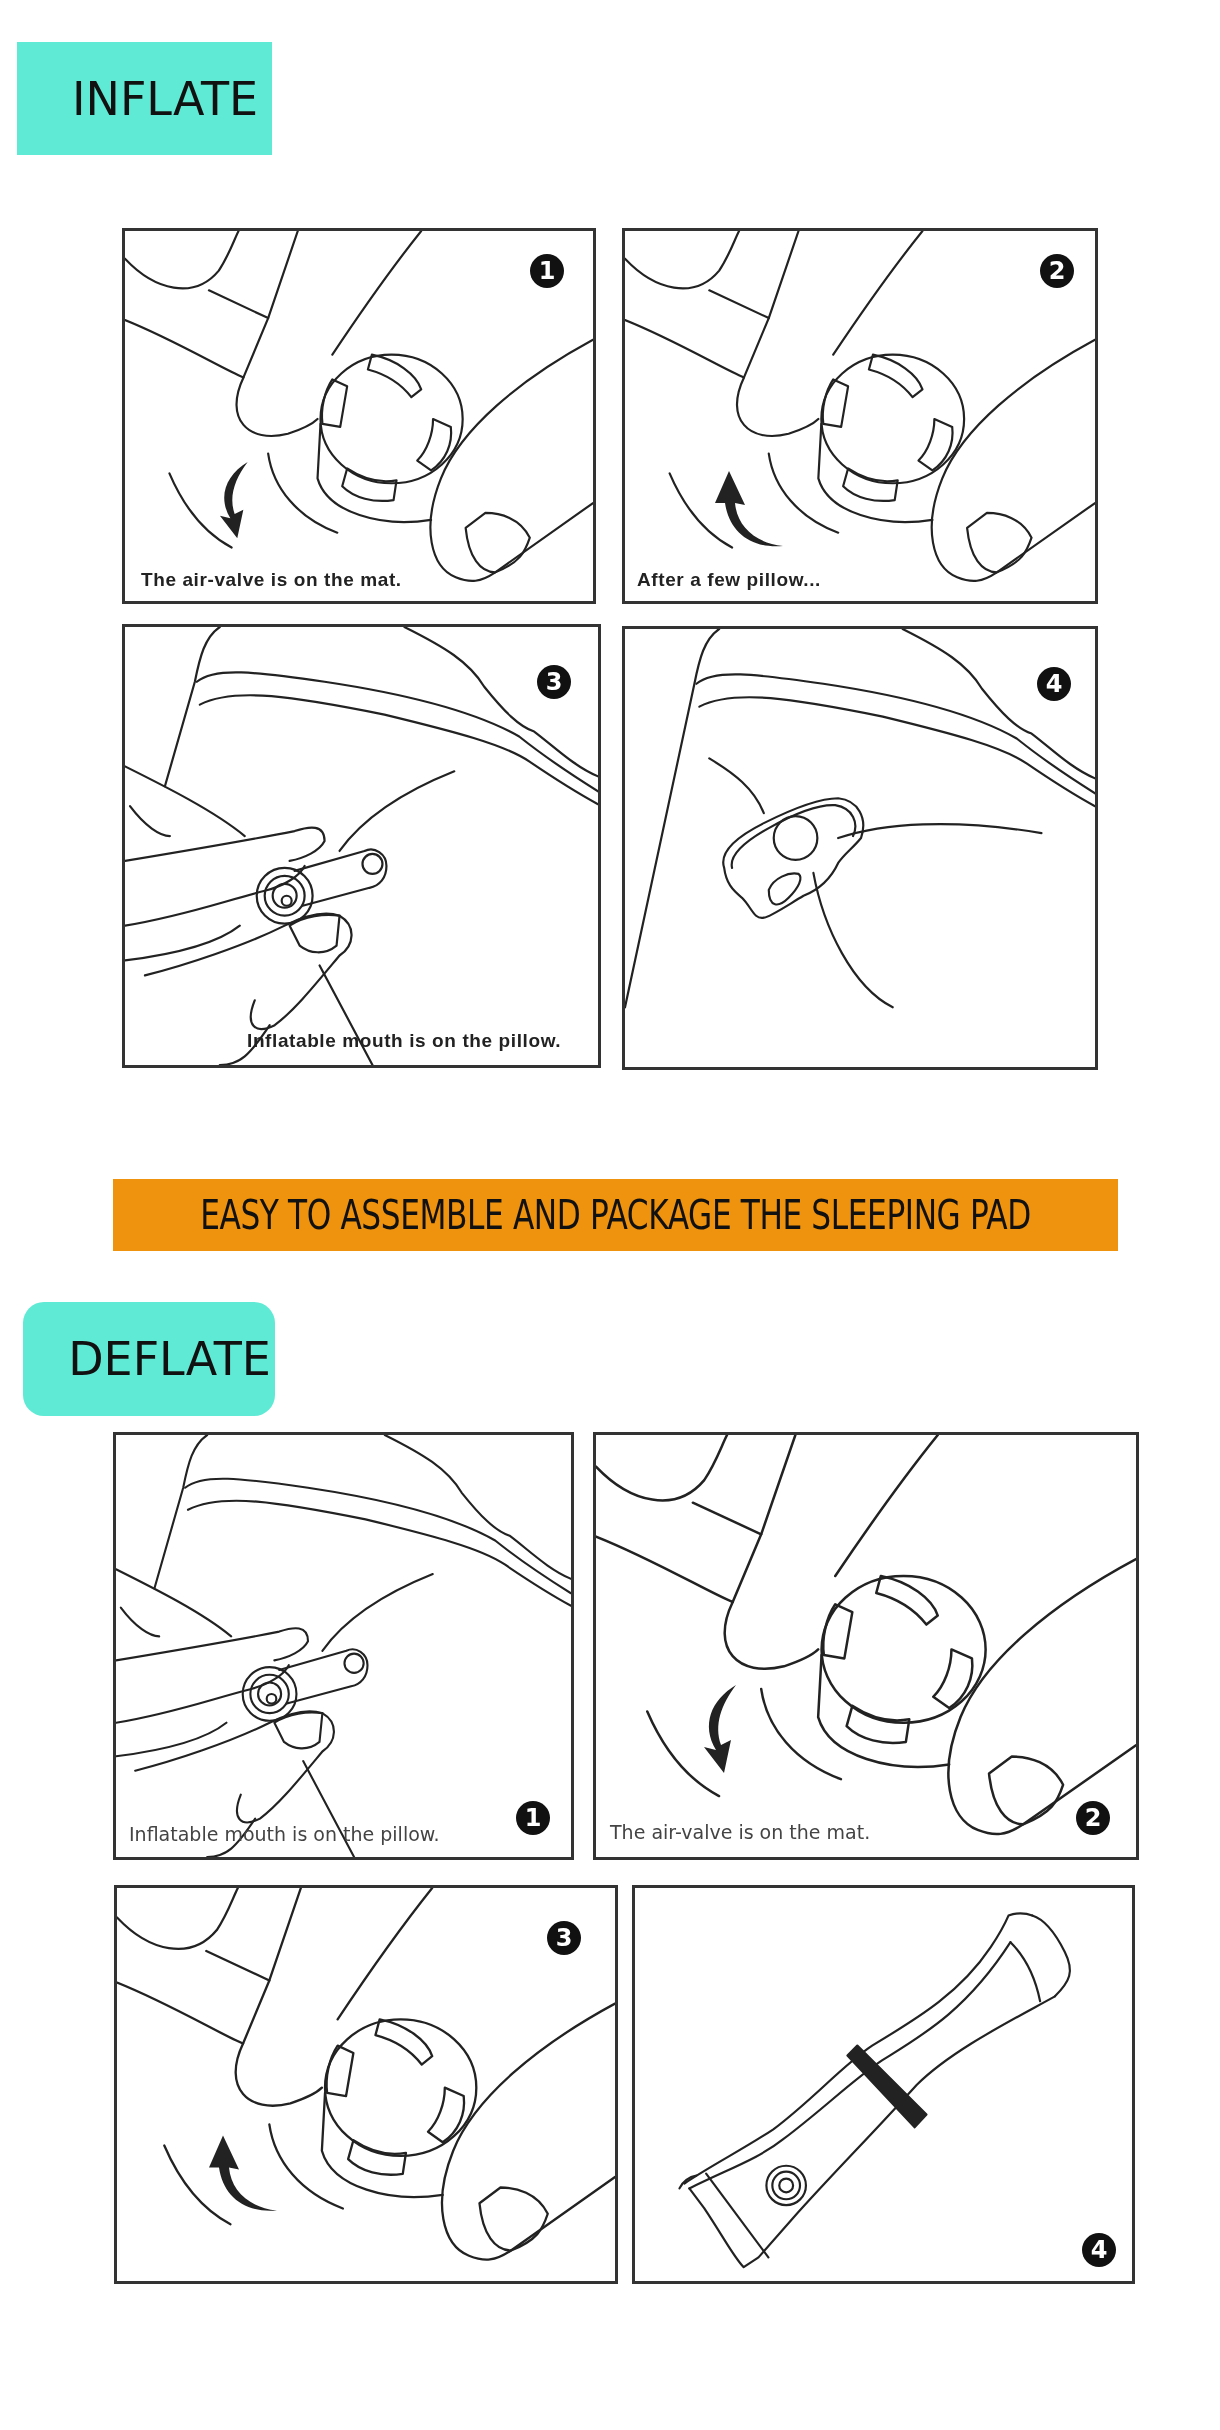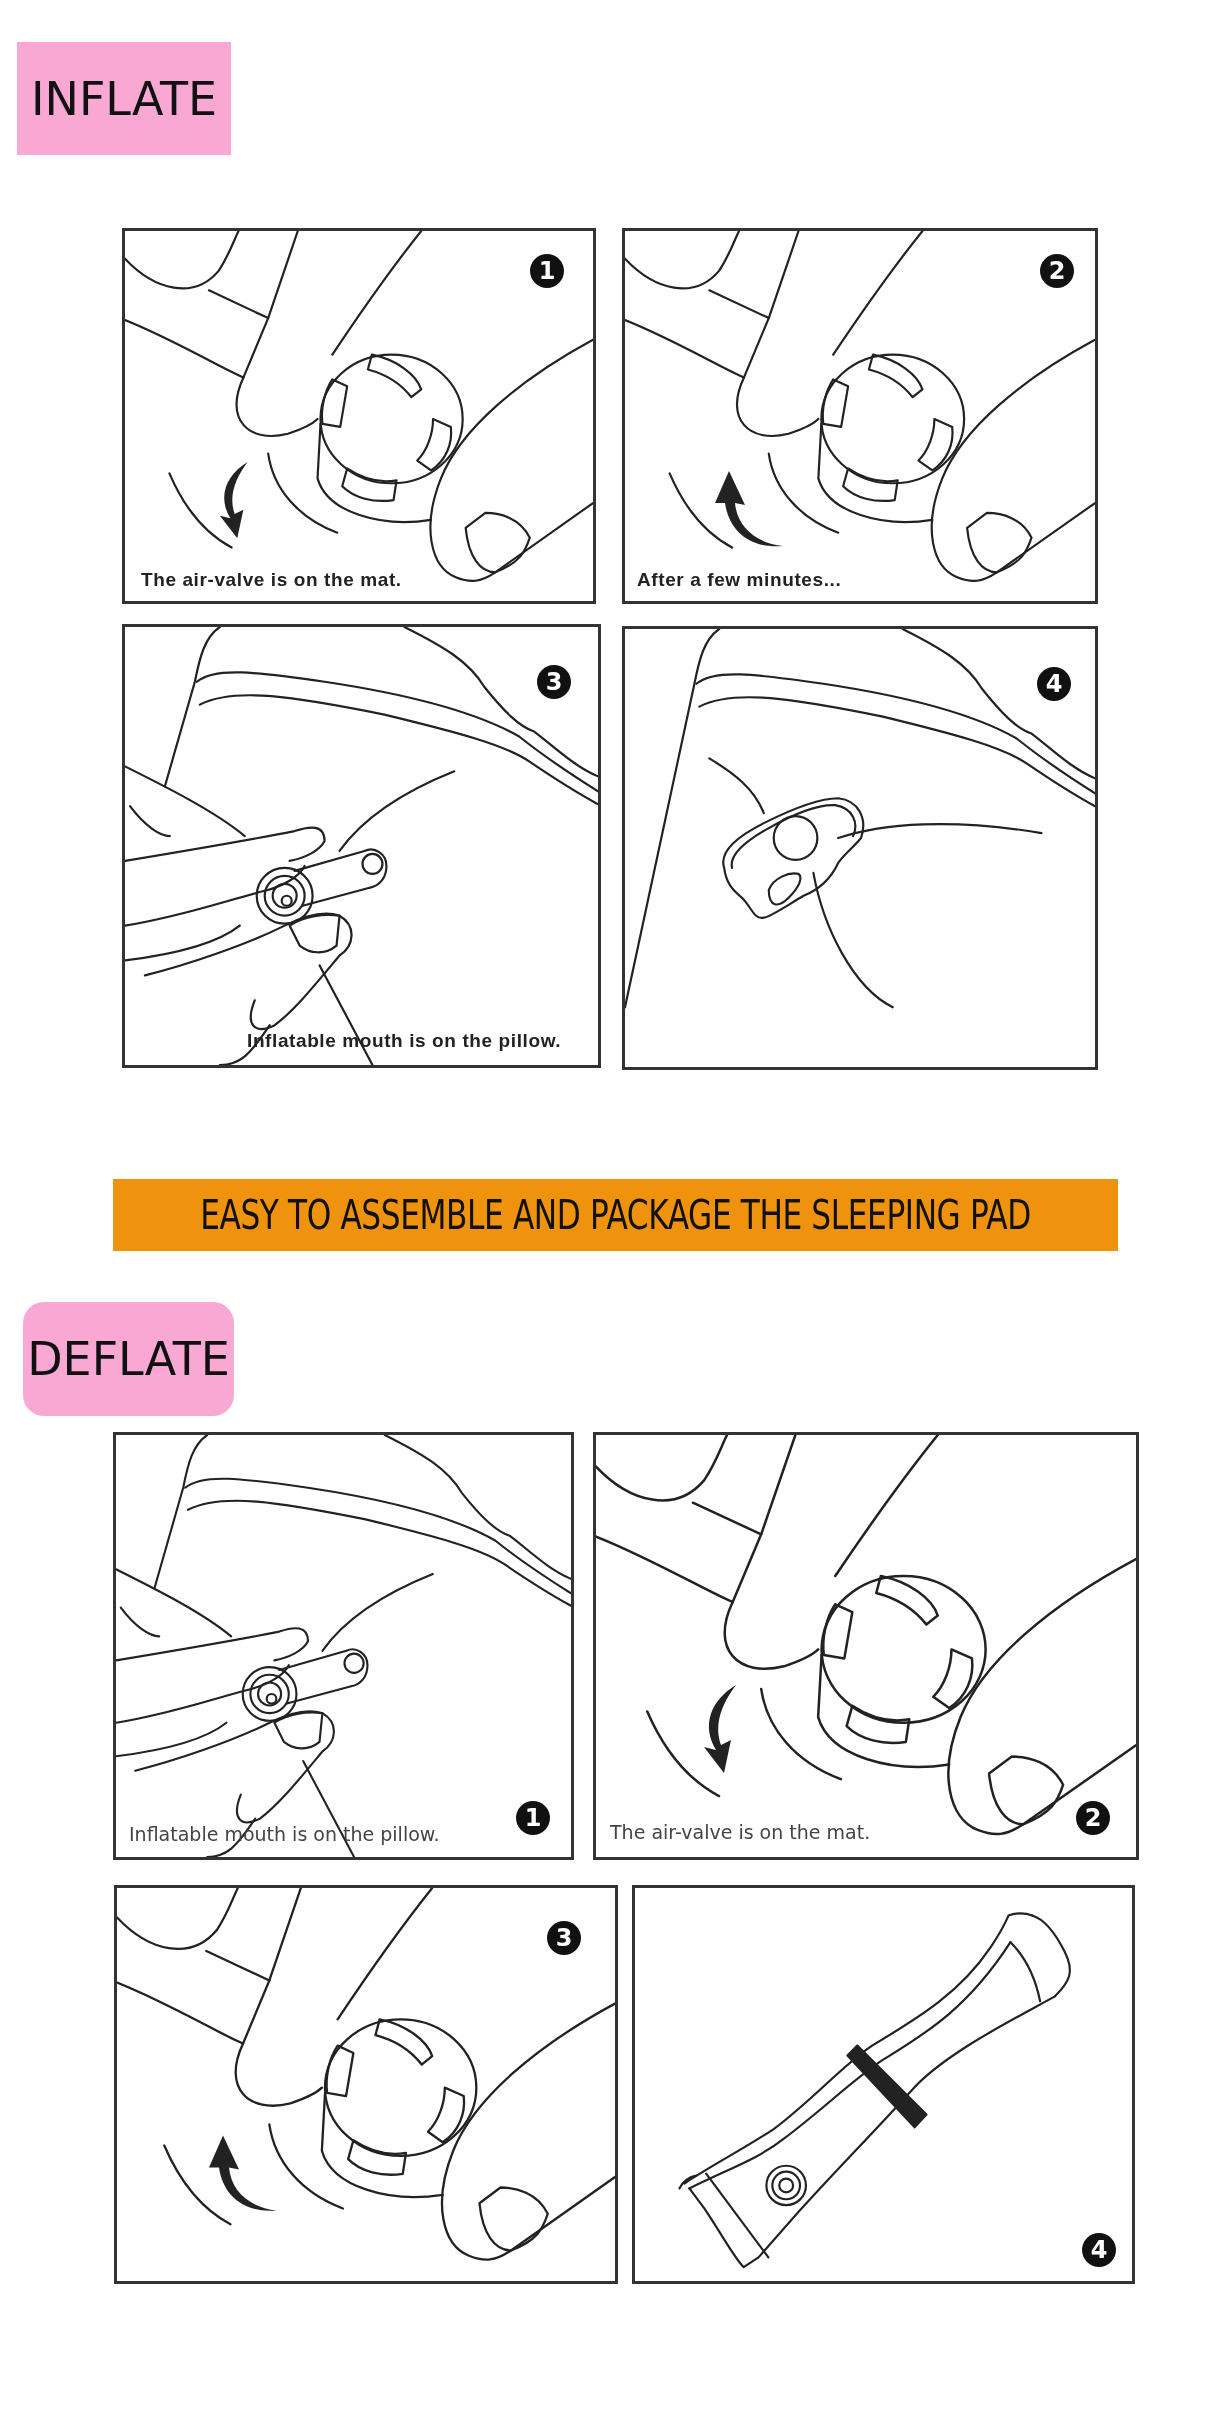--- a/index.html
+++ b/index.html
@@ -1,17 +1,17 @@
 <!DOCTYPE html>
 <html><head>
 <meta charset="utf-8">
 <style>
   html, body { margin: 0; padding: 0; background: #ffffff; }
   body { width: 1220px; height: 2430px; position: relative; overflow: hidden; font-family: "DejaVu Sans", sans-serif; }
-  .label-box { position: absolute; background: #f9a8d4; display: flex; align-items: center; justify-content: center; color: #111; font-family: "DejaVu Sans", sans-serif; font-size: 46px; letter-spacing: 0px; }
+  .label-box { position: absolute; background: #5eead4; display: flex; align-items: center; justify-content: center; color: #111; font-family: "DejaVu Sans", sans-serif; font-size: 46px; letter-spacing: 0px; padding-left: 41px; }
   .banner { position: absolute; left: 113px; top: 1179px; width: 1005px; height: 72px; background: #ef920e; display: flex; align-items: center; justify-content: center; }
   .banner span { font-family: "DejaVu Sans", sans-serif; font-size: 40px; color: #111; transform: scaleX(0.78); white-space: nowrap; display: inline-block; letter-spacing: -0.5px; }
   .panel { position: absolute; border: 3px solid #333; box-sizing: border-box; background: #fff; overflow: hidden; }
   .panel svg.art { position: absolute; left: 0; top: 0; width: 100%; height: 100%; }
   .badge { position: absolute; width: 34px; height: 34px; border-radius: 50%; background: #111; color: #fff; font-family: "DejaVu Sans", sans-serif; font-weight: bold; font-size: 24px; display: flex; align-items: center; justify-content: center; line-height: 1; }
   .caption { position: absolute; color: #222; white-space: nowrap; }
   .caption.bold { font-family: "Liberation Sans", sans-serif; font-weight: bold; font-size: 19px; letter-spacing: 0.6px; }
   .caption.light { font-family: "DejaVu Sans", sans-serif; font-size: 19px; color: #444; }
 </style>
 </head>
@@ -133,21 +133,21 @@
 <div class="panel" style="left:622px; top:228px; width:476px; height:376px;">
   <svg class="art" viewBox="0 0 474 374" preserveAspectRatio="none">
       <use href="#valve-art"></use>
     </svg>
   <svg style="position:absolute; left:90px; top:240px; width:70px; height:80px;">
       <use href="#arrow-up"></use>
     </svg>
   <div class="badge" style="left:415px; top:23px;">
       <span>2</span>
     </div>
-  <div class="caption bold" style="left:12px; top:338px;">After a few minutes...</div>
+  <div class="caption bold" style="left:12px; top:338px;">After a few pillow...</div>
 </div>
 
 <div class="panel" style="left:122px; top:624px; width:479px; height:444px;">
   <svg class="art" viewBox="0 0 474 440" preserveAspectRatio="none">
       <use href="#pillow-hand"></use>
     </svg>
   <div class="badge" style="left:412px; top:38px;">
       <span>3</span>
     </div>
   <div class="caption bold" style="left:122px; top:403px;">Inflatable mouth is on the pillow.</div>

